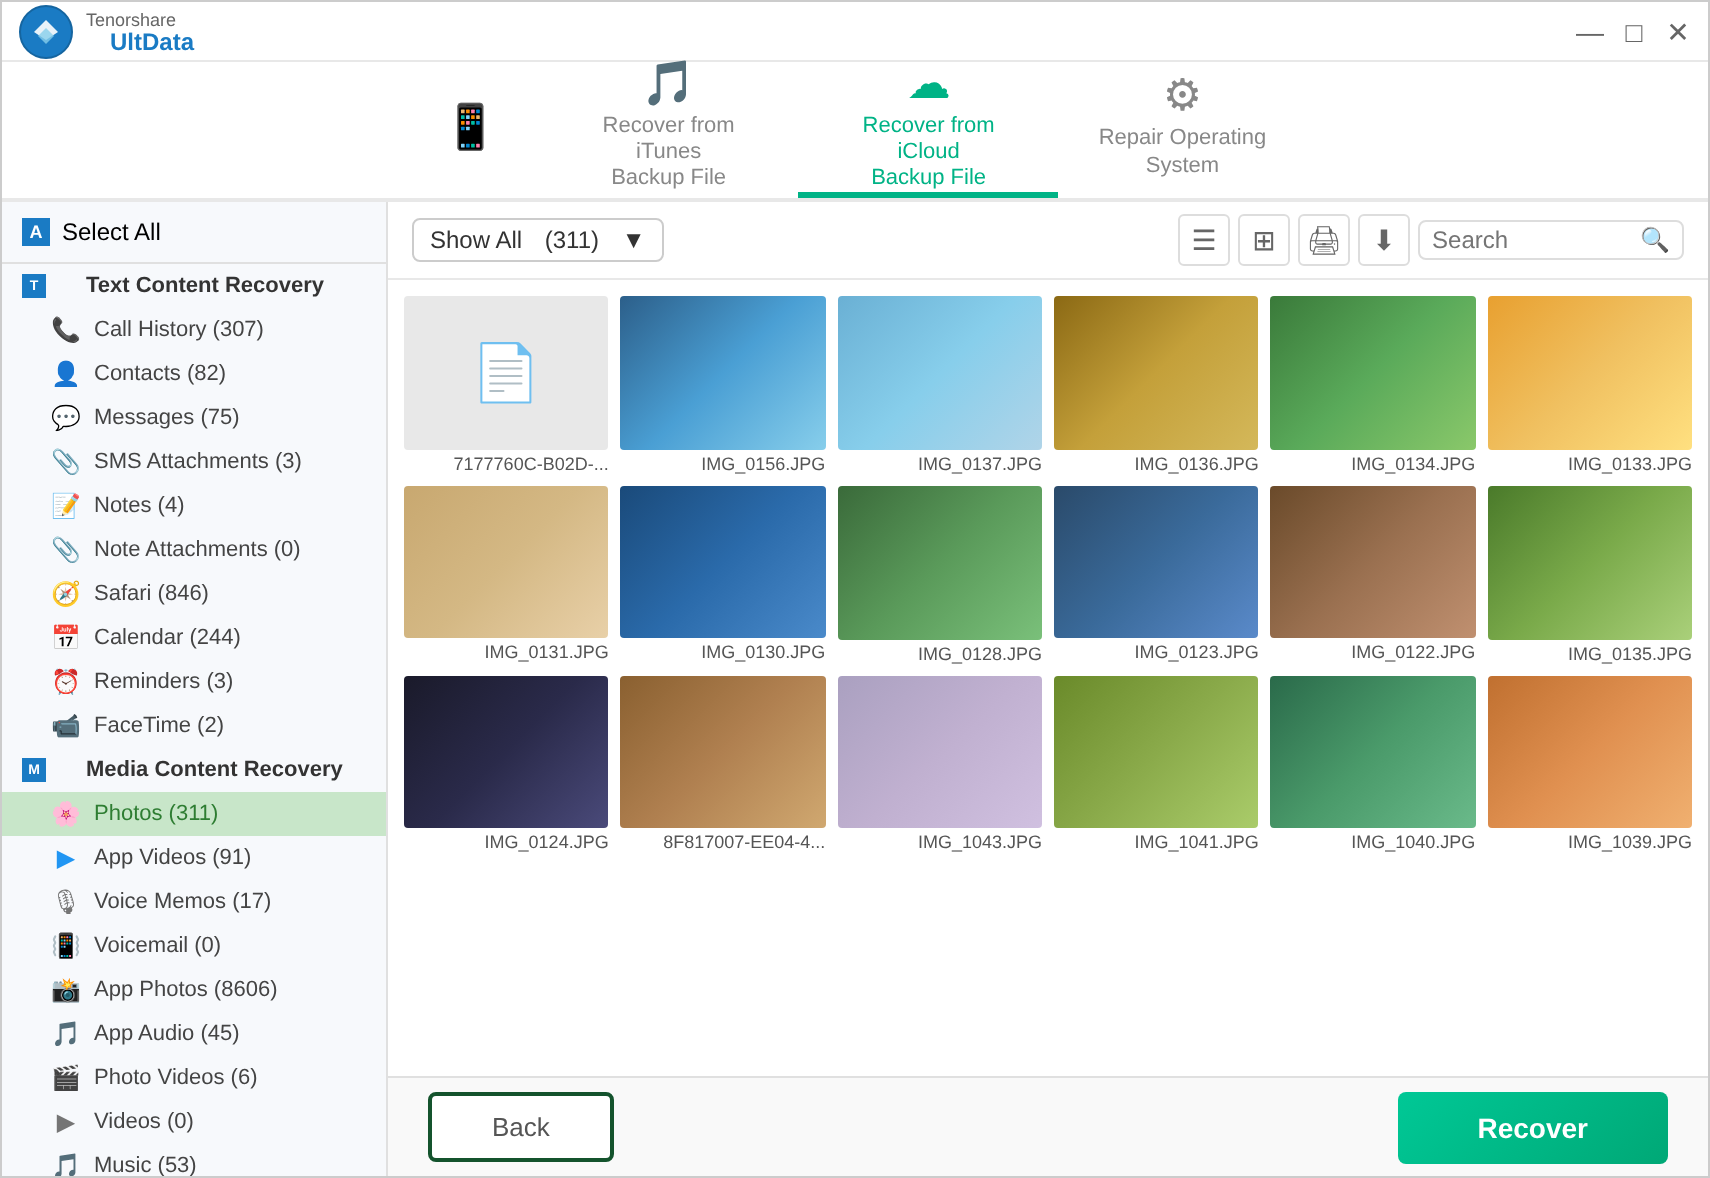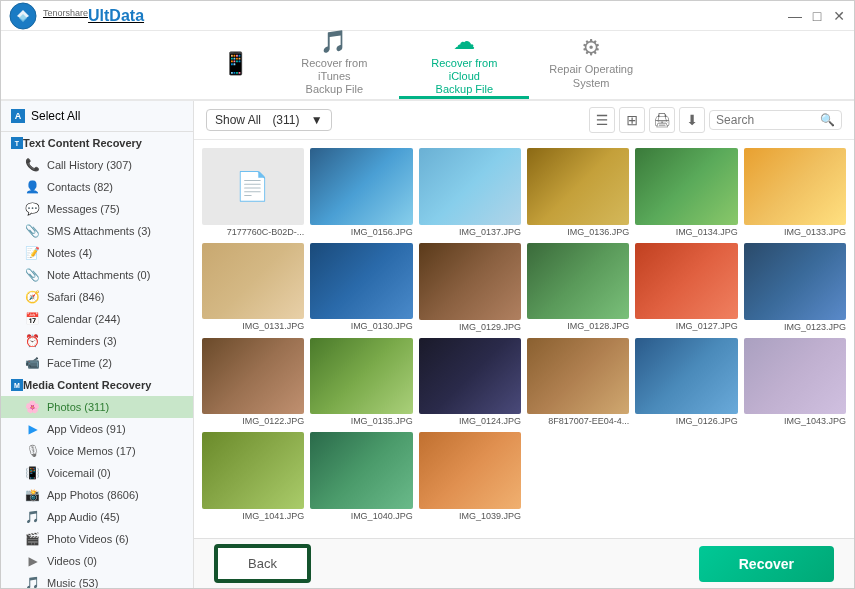--- a/index.html
+++ b/index.html
@@ -5,42 +5,42 @@
     * { box-sizing: border-box; margin: 0; padding: 0; }
     body { font-family: -apple-system, BlinkMacSystemFont, 'Segoe UI', Arial, sans-serif; font-size: 12px; background: #f0f0f0; width: 855px; height: 589px; overflow: hidden; }
     
     .app-window { width: 855px; height: 589px; background: #fff; border: 1px solid #ccc; display: flex; flex-direction: column; }
     
     
     .title-bar { background: #fff; height: 30px; display: flex; align-items: center; justify-content: space-between; padding: 0 8px; border-bottom: 1px solid #e8e8e8; flex-shrink: 0; }
     .title-bar-left { display: flex; align-items: center; gap: 8px; }
     .logo { display: flex; align-items: center; gap: 6px; }
     .logo-icon { width: 28px; height: 28px; }
-    .logo-text { display: flex; flex-direction: row; text-decoration: underline; }
+    .logo-text { display: flex; flex-direction: column; }
     .logo-brand { font-size: 9px; color: #666; }
-    .logo-name { font-size: 16px; font-weight: bold; color: #1a7bc4; line-height: 1; }
+    .logo-name { font-size: 12px; font-weight: bold; color: #1a7bc4; line-height: 1; margin-left: 12px; }
     .title-bar-right { display: flex; gap: 8px; align-items: center; }
     .win-btn { width: 14px; height: 14px; display: inline-flex; align-items: center; justify-content: center; color: #666; font-size: 14px; cursor: pointer; }
     
     
     .nav-bar { background: #fff; height: 70px; display: flex; align-items: center; justify-content: center; border-bottom: 2px solid #e8e8e8; flex-shrink: 0; padding: 0 20px; gap: 0; }
     .nav-item { display: flex; flex-direction: column; align-items: center; justify-content: center; padding: 8px 20px; cursor: pointer; color: #888; font-size: 11px; text-align: center; border-bottom: 3px solid transparent; height: 100%; gap: 4px; }
     .nav-item.active { color: #00b386; border-bottom: 3px solid #00b386; }
     .nav-icon { font-size: 22px; line-height: 1; }
     .nav-label { line-height: 1.2; max-width: 90px; }
     
     
     .main-content { display: flex; flex: 1; overflow: hidden; }
     
     
     .sidebar { width: 193px; background: #f7f9fc; border-right: 1px solid #e0e0e0; display: flex; flex-direction: column; overflow: hidden; flex-shrink: 0; }
     .sidebar-header { padding: 8px 10px; border-bottom: 1px solid #e0e0e0; display: flex; align-items: center; gap: 6px; cursor: pointer; }
     .sidebar-header-icon { width: 14px; height: 14px; background: #1a7bc4; display: flex; align-items: center; justify-content: center; color: white; font-size: 9px; font-weight: bold; }
     .sidebar-scroll { overflow-y: auto; flex: 1; }
-    .sidebar-section-header { padding: 5px 10px; font-size: 11px; font-weight: 600; color: #333; display: flex; align-items: center; gap: 0; cursor: pointer; }
+    .sidebar-section-header { padding: 5px 10px; font-size: 11px; font-weight: 600; color: #333; display: flex; align-items: center; gap: 20px; cursor: pointer; }
     .sidebar-section-icon { width: 12px; height: 12px; background: #1a7bc4; display: flex; align-items: center; justify-content: center; color: white; font-size: 7px; }
     .sidebar-item { padding: 3px 10px 3px 24px; font-size: 11px; color: #444; display: flex; align-items: center; gap: 6px; cursor: pointer; white-space: nowrap; }
     .sidebar-item.active { background: #c8e6c9; color: #2e7d32; }
     .item-icon { width: 16px; height: 16px; display: flex; align-items: center; justify-content: center; font-size: 12px; flex-shrink: 0; }
     .item-icon.green { color: #4caf50; }
     .item-icon.blue { color: #2196f3; }
     .item-icon.orange { color: #ff9800; }
     .item-icon.yellow { color: #ffc107; }
     .item-icon.red { color: #f44336; }
     .item-icon.purple { color: #9c27b0; }
@@ -62,21 +62,21 @@
     .photo-grid { flex: 1; overflow-y: auto; padding: 8px; display: grid; grid-template-columns: repeat(6, 1fr); gap: 6px; align-content: start; }
     .photo-item { display: flex; flex-direction: column; gap: 2px; cursor: pointer; }
     .photo-thumb { width: 100%; aspect-ratio: 4/3; object-fit: cover; border-radius: 2px; display: flex; align-items: center; justify-content: center; overflow: hidden; }
     .photo-label { font-size: 9px; color: #555; text-align: right; white-space: nowrap; overflow: hidden; text-overflow: ellipsis; }
     
     
     .thumb-block { width: 100%; height: 100%; }
     
     
     .bottom-bar { height: 50px; border-top: 1px solid #e0e0e0; display: flex; align-items: center; justify-content: space-between; padding: 0 20px; flex-shrink: 0; background: #f9f9f9; }
-    .back-btn { border: 4px solid #14532d; border-radius: 4px; padding: 8px 30px; cursor: pointer; color: #555; background: #fff; font-size: 13px; }
+    .back-btn { border: 2px solid #14532d; border-radius: 4px; padding: 8px 30px; cursor: pointer; color: #555; background: #fff; font-size: 13px; }
     .recover-btn { border: none; border-radius: 4px; padding: 10px 40px; cursor: pointer; color: #fff; background: linear-gradient(135deg, #00c896, #00a876); font-size: 14px; font-weight: 600; }
     
     
     .p1  { background: linear-gradient(135deg, #2c5f8a, #4a9fd4, #87ceeb); }
     .p2  { background: linear-gradient(135deg, #6ab0d4, #87ceeb, #b0d4e8); }
     .p3  { background: linear-gradient(135deg, #8b6914, #c4a03a, #d4b85a); }
     .p4  { background: linear-gradient(135deg, #3a7a3a, #5aaa5a, #8ac86a); }
     .p5  { background: linear-gradient(135deg, #e8a030, #f0c060, #ffe080); }
     .p6  { background: linear-gradient(135deg, #c8a870, #d4b884, #e8d0a8); }
     .p7  { background: linear-gradient(135deg, #1a4a7a, #2a6aaa, #4a8aca); }
@@ -305,38 +305,26 @@
             <div class="photo-label">IMG_0131.JPG</div>
           </div>
           <div class="photo-item">
             <div class="photo-thumb">
               <div class="thumb-block p7"></div>
             </div>
             <div class="photo-label">IMG_0130.JPG</div>
           </div>
           <div class="photo-item">
             <div class="photo-thumb">
-              <div class="thumb-block p8"></div>
-            </div>
-            <div class="photo-label">IMG_0129.JPG</div>
-          </div>
-          <div class="photo-item">
-            <div class="photo-thumb">
               <div class="thumb-block p9"></div>
             </div>
             <div class="photo-label">IMG_0128.JPG</div>
           </div>
           <div class="photo-item">
             <div class="photo-thumb">
-              <div class="thumb-block p10"></div>
-            </div>
-            <div class="photo-label">IMG_0127.JPG</div>
-          </div>
-          <div class="photo-item">
-            <div class="photo-thumb">
               <div class="thumb-block p11"></div>
             </div>
             <div class="photo-label">IMG_0123.JPG</div>
           </div>
           <div class="photo-item">
             <div class="photo-thumb">
               <div class="thumb-block p12"></div>
             </div>
             <div class="photo-label">IMG_0122.JPG</div>
           </div>
@@ -350,26 +338,20 @@
             <div class="photo-thumb">
               <div class="thumb-block p14"></div>
             </div>
             <div class="photo-label">IMG_0124.JPG</div>
           </div>
           <div class="photo-item">
             <div class="photo-thumb">
               <div class="thumb-block p15"></div>
             </div>
             <div class="photo-label">8F817007-EE04-4...</div>
-          </div>
-          <div class="photo-item">
-            <div class="photo-thumb">
-              <div class="thumb-block p16"></div>
-            </div>
-            <div class="photo-label">IMG_0126.JPG</div>
           </div>
           <div class="photo-item">
             <div class="photo-thumb">
               <div class="thumb-block p19"></div>
             </div>
             <div class="photo-label">IMG_1043.JPG</div>
           </div>
           <div class="photo-item">
             <div class="photo-thumb">
               <div class="thumb-block p21"></div>

